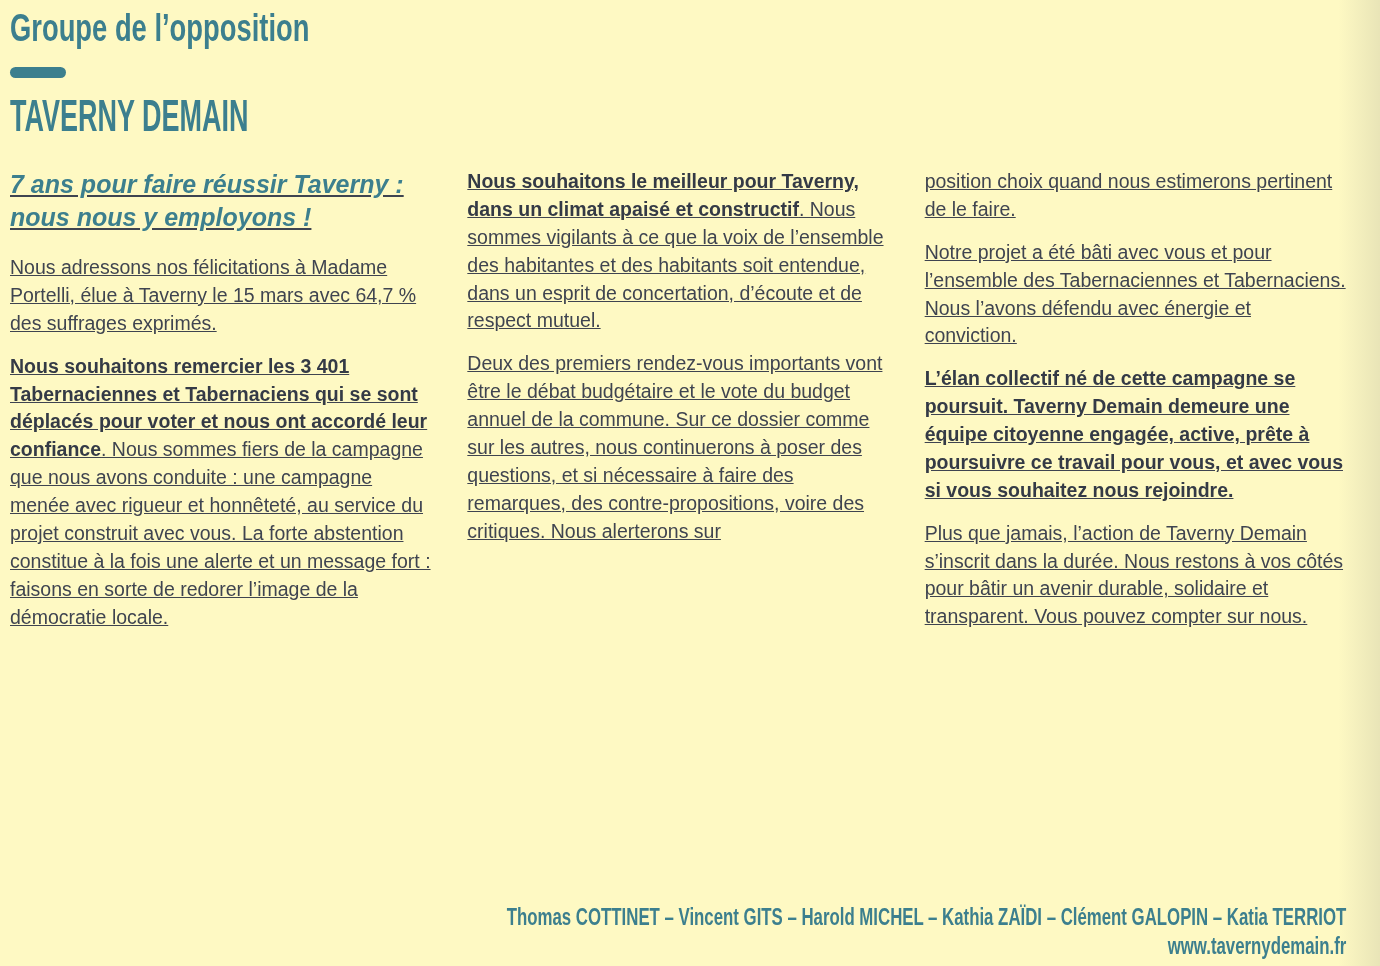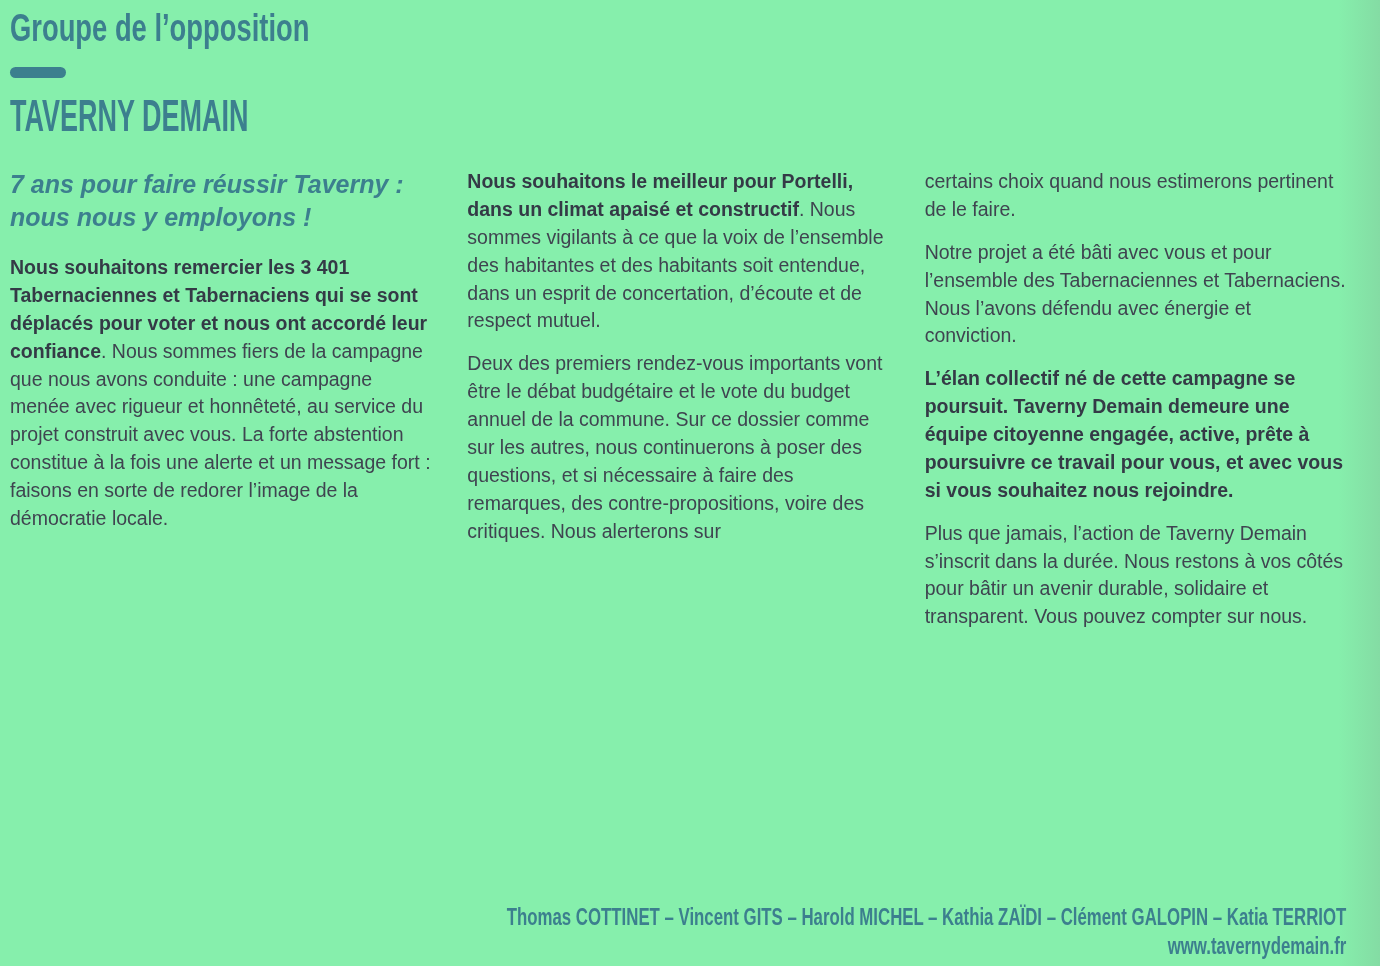--- a/index.html
+++ b/index.html
@@ -7,21 +7,21 @@
     --body: #3f4450;
   }
   * { box-sizing: border-box; }
   html, body {
     margin: 0; padding: 0;
     width: 1380px; height: 966px;
     background: #ffffff;
     font-family: "Liberation Sans", sans-serif;
     overflow: hidden;
   }
-  .page { position: relative; width: 1380px; height: 966px; background:#86efac; }
+  .page { position: relative; width: 1380px; height: 966px; background:#fef9c3; }
 
   
   .edge-shade {
     position: absolute; top: 0; right: 0; width: 42px; height: 100%;
     background: linear-gradient(to right, rgba(120,120,120,0) 0%, rgba(120,120,120,0.16) 100%);
     pointer-events: none;
   }
 
   
   .kicker {
@@ -40,21 +40,21 @@
     font-size: 45px; font-weight: bold; color: var(--accent);
     transform: scaleX(0.60); transform-origin: left top;
     white-space: nowrap; line-height: 1.05;
   }
 
   
   .columns {
     position: absolute; left: 10px; top: 168px;
     width: 1338px; display: flex; gap: 34px;
   }
-  .col { width: 424px; color: var(--body); }
+  .col { width: 424px; color: var(--body); text-decoration: underline; }
   .col-heading {
     color: var(--accent); font-style: italic; font-weight: bold;
     font-size: 25px; line-height: 1.32;
     margin: 0 0 20px 0; white-space: pre-line;
   }
   .col p {
     font-size: 19.5px; line-height: 1.43;
     margin: 0 0 15px 0; color: var(--body);
   }
   .col p strong { font-weight: bold; color: #343a46; }
@@ -79,32 +79,33 @@
 
   <div class="dash"></div>
 
   <div class="page-title">TAVERNY DEMAIN</div>
 
   <div class="columns">
     <div class="col">
       <div class="col-heading">7 ans pour faire réussir Taverny :
 nous nous y employons !</div>
       <div>
+          <p>Nous adressons nos félicitations à Madame Portelli, élue à Taverny le 15 mars avec 64,7 % des suffrages exprimés.</p>
           <p><strong>Nous souhaitons remercier les 3 401 Tabernaciennes et Tabernaciens qui se sont déplacés pour voter et nous ont accordé leur confiance</strong>. Nous sommes fiers de la campagne que nous avons conduite : une campagne menée avec rigueur et honnêteté, au service du projet construit avec vous. La forte abstention constitue à la fois une alerte et un message fort : faisons en sorte de redorer l’image de la démocratie locale.</p>
         </div>
     </div>
     <div class="col">
       <div>
-          <p><strong>Nous souhaitons le meilleur pour Portelli, dans un climat apaisé et constructif</strong>. Nous sommes vigilants à ce que la voix de l’ensemble des habitantes et des habitants soit entendue, dans un esprit de concertation, d’écoute et de respect mutuel.</p>
+          <p><strong>Nous souhaitons le meilleur pour Taverny, dans un climat apaisé et constructif</strong>. Nous sommes vigilants à ce que la voix de l’ensemble des habitantes et des habitants soit entendue, dans un esprit de concertation, d’écoute et de respect mutuel.</p>
           <p>Deux des premiers rendez-vous importants vont être le débat budgétaire et le vote du budget annuel de la commune. Sur ce dossier comme sur les autres, nous continuerons à poser des questions, et si nécessaire à faire des remarques, des contre-propositions, voire des critiques. Nous alerterons sur</p>
         </div>
     </div>
     <div class="col">
       <div>
-          <p>certains choix quand nous estimerons pertinent de le faire.</p>
+          <p>position choix quand nous estimerons pertinent de le faire.</p>
           <p>Notre projet a été bâti avec vous et pour l’ensemble des Tabernaciennes et Tabernaciens. Nous l’avons défendu avec énergie et conviction.</p>
           <p><strong>L’élan collectif né de cette campagne se poursuit. Taverny Demain demeure une équipe citoyenne engagée, active, prête à poursuivre ce travail pour vous, et avec vous si vous souhaitez nous rejoindre.</strong></p>
           <p>Plus que jamais, l’action de Taverny Demain s’inscrit dans la durée. Nous restons à vos côtés pour bâtir un avenir durable, solidaire et transparent. Vous pouvez compter sur nous.</p>
         </div>
     </div>
   </div>
 
   <div class="footer">
     <div class="footer-authors">Thomas COTTINET – Vincent GITS – Harold MICHEL – Kathia ZAÏDI – Clément GALOPIN – Katia TERRIOT</div>
     <div class="footer-site">www.tavernydemain.fr</div>

